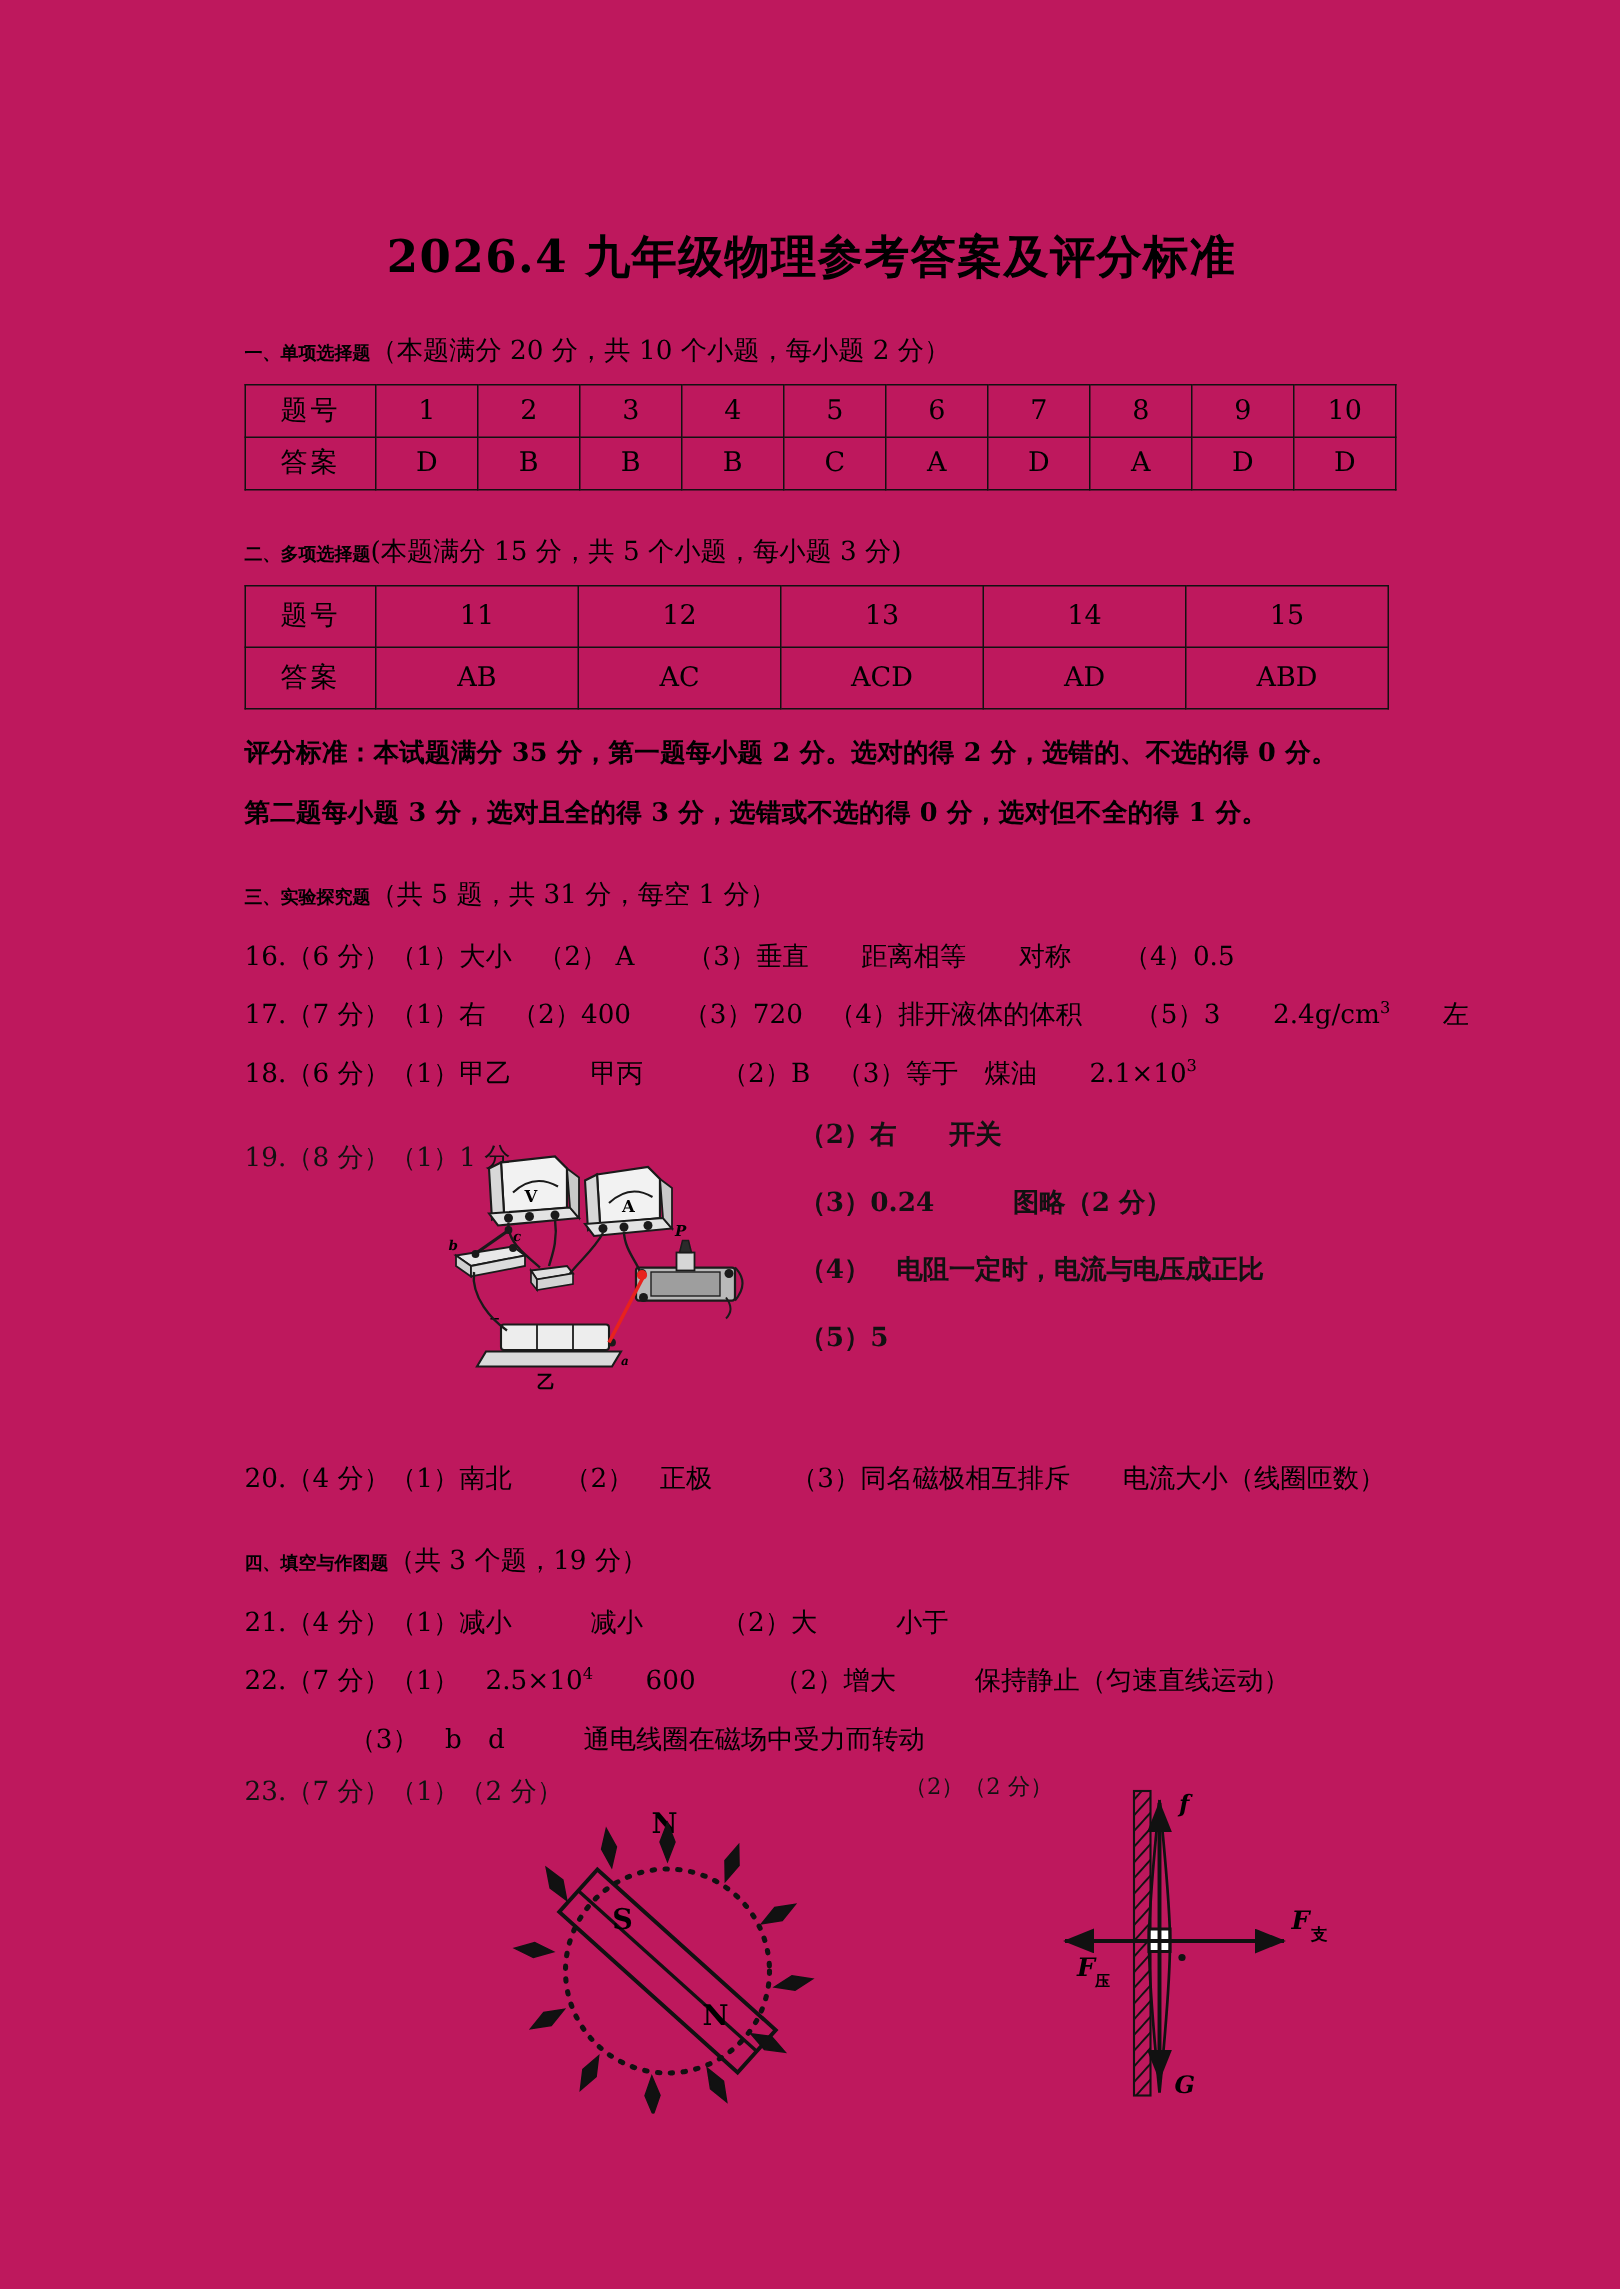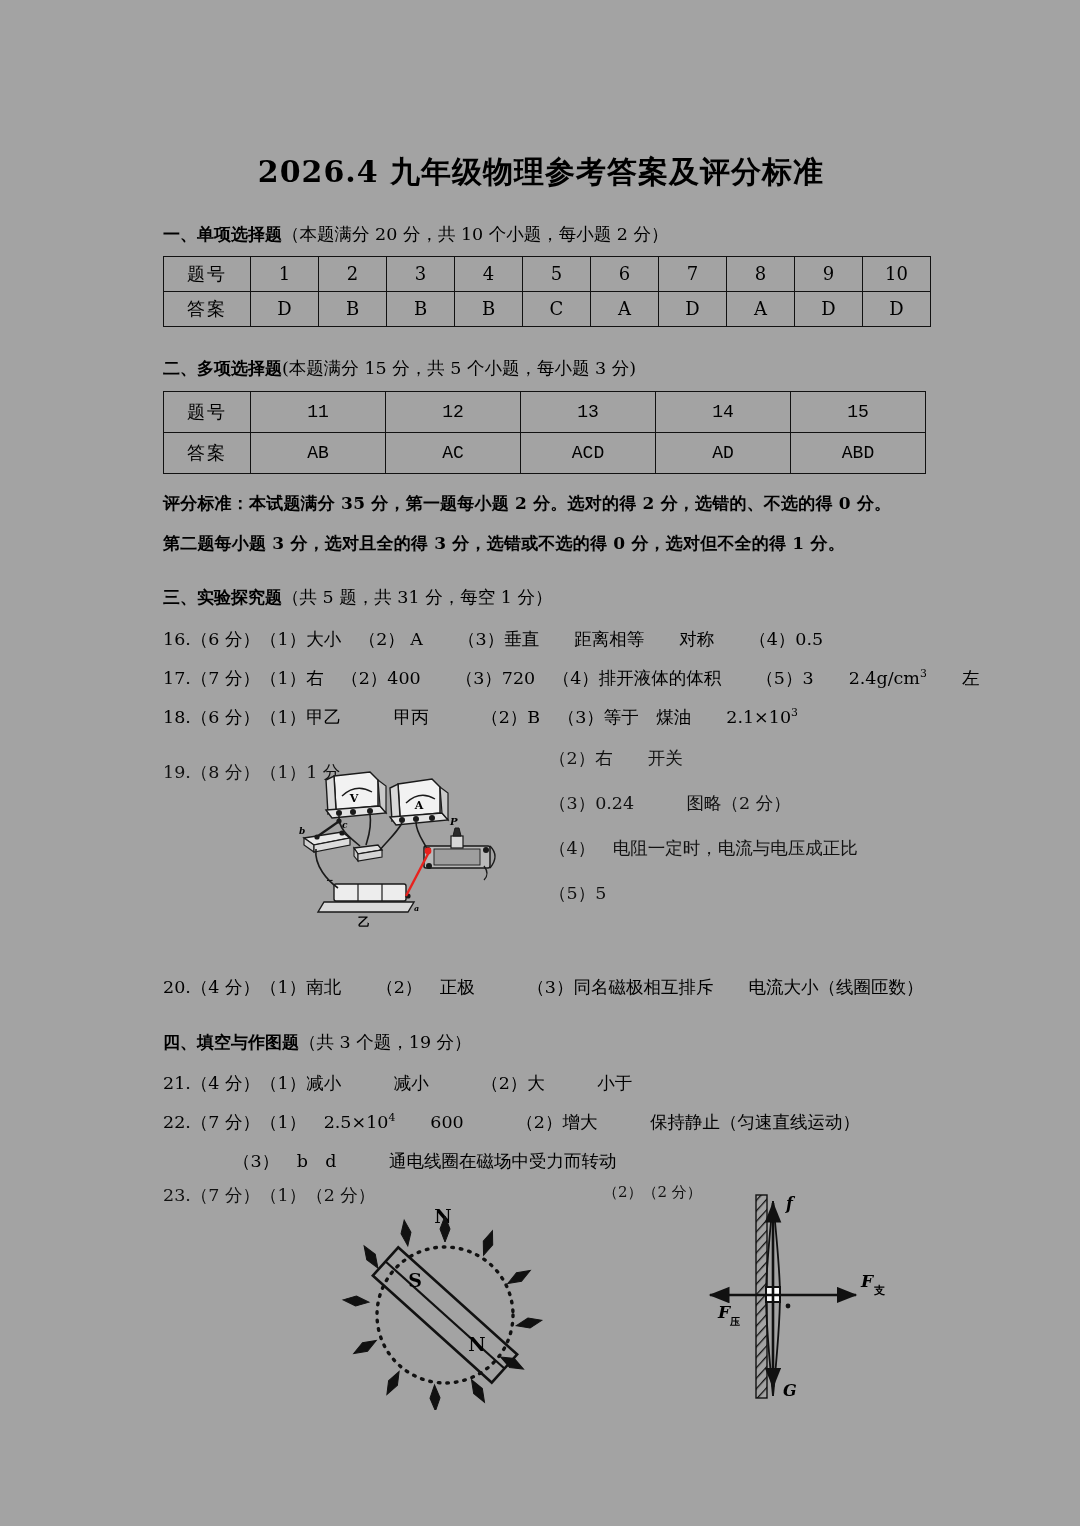--- a/index.html
+++ b/index.html
@@ -14,21 +14,21 @@
     position: relative;
     font-family: "DejaVu Serif", "Liberation Serif", serif;
     color: #111111;
     overflow: hidden;
   }
   .page {
     position: absolute;
     left: 0; top: 0;
     width: 1080px;
     height: 1526px;
-    background: #a3a3a3;
+    background: #be185d;
   }
   .doc {
     position: absolute;
     left: 163px;
     top: 0;
     width: 756px;
   }
 
   
   .doc-title {
@@ -45,21 +45,21 @@
   
   .sect-head {
     font-size: 17.5px;
     line-height: 1.5;
     margin-top: 28px;
     color: #000;
   }
   .sect-head .bold {
     font-weight: bold;
     font-family: Liberation Sans, sans-serif;
-    font-size: 17px;
+    font-size: 12px;
   }
   .sect-head .norm {
     font-weight: normal;
   }
 
   
   table.ans {
     border-collapse: collapse;
     width: 756px;
     margin-top: 9px;
@@ -75,21 +75,21 @@
     padding: 0;
     color: #000;
   }
   table.ans td.hdr {
     width: 86px;
     font-family: "DejaVu Serif", "Liberation Serif", serif;
     letter-spacing: 2px;
   }
   table.t1 td.cell { width: 67px; }
   table.t2 td.cell { width: 134px; }
-  table.t2 td { height: 40px; line-height: 40px; font-family: Liberation Mono, monospace; }
+  table.t2 td { height: 40px; line-height: 40px; }
 
   
   .crit {
     font-size: 17px;
     font-weight: bold;
     line-height: 1.55;
     margin-top: 16px;
     letter-spacing: 0.2px;
     color: #000;
   }
@@ -101,21 +101,21 @@
     margin-top: 14px;
     color: #000;
     white-space: pre;
   }
   .qline.tight { margin-top: 11px; }
   sup { font-size: 0.62em; vertical-align: super; line-height: 0; }
 
   
   .q19-wrap { position: relative; margin-top: 13px; height: 215px; }
   .q19-left { position: absolute; left: 0; top: 16px; font-size: 17.5px; white-space: pre; }
-  .q19-right { position: absolute; left: 386px; top: 0; width: 390px; }
+  .q19-right { position: absolute; left: 370px; top: 0; width: 390px; font-weight: bold; }
   .q19-right .r { font-size: 17.5px; line-height: 1.6; white-space: pre; margin-bottom: 17px; }
   .circuit { position: absolute; left: 135px; top: 22px; }
 
   
   .q23-wrap { position: relative; margin-top: 8px; height: 240px; }
   .q23-a { position: absolute; left: 0; top: 0; font-size: 17.5px; white-space: pre; }
   .q23-b { position: absolute; left: 440px; top: 0; font-size: 15px; white-space: pre; }
   .magnet-fig { position: absolute; left: 175px; top: 22px; }
   .force-fig { position: absolute; left: 535px; top: 8px; }
 

